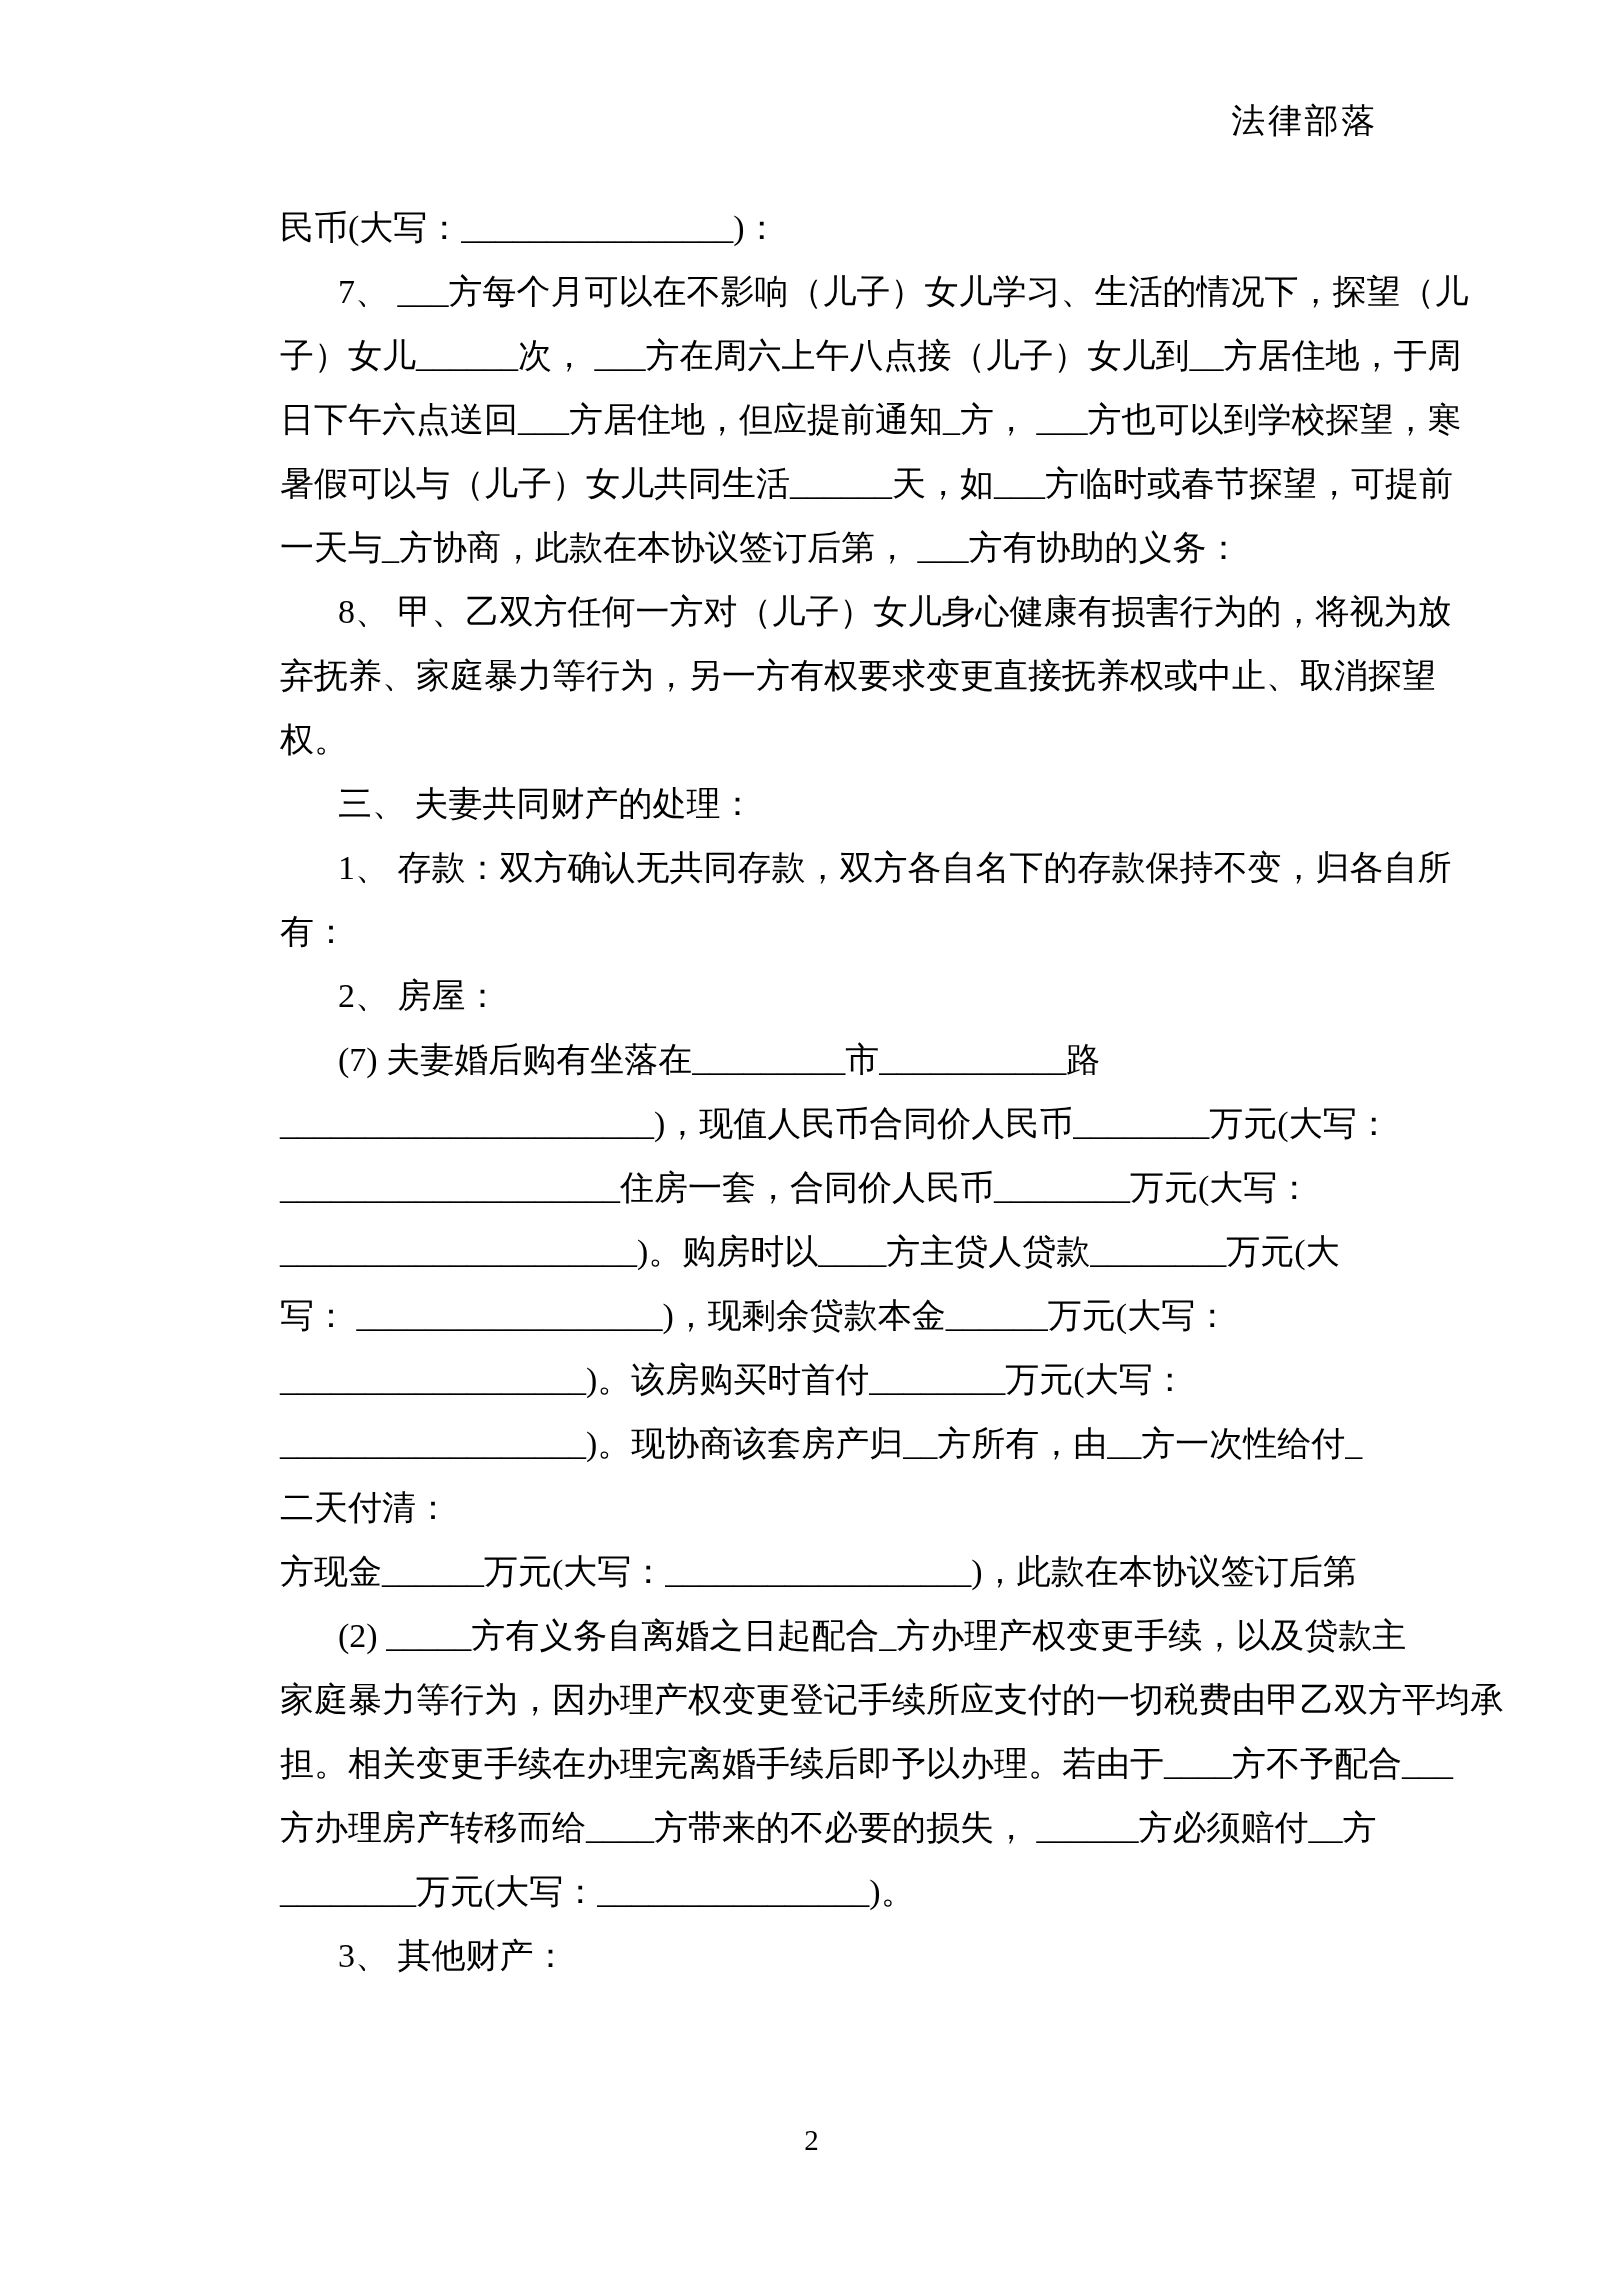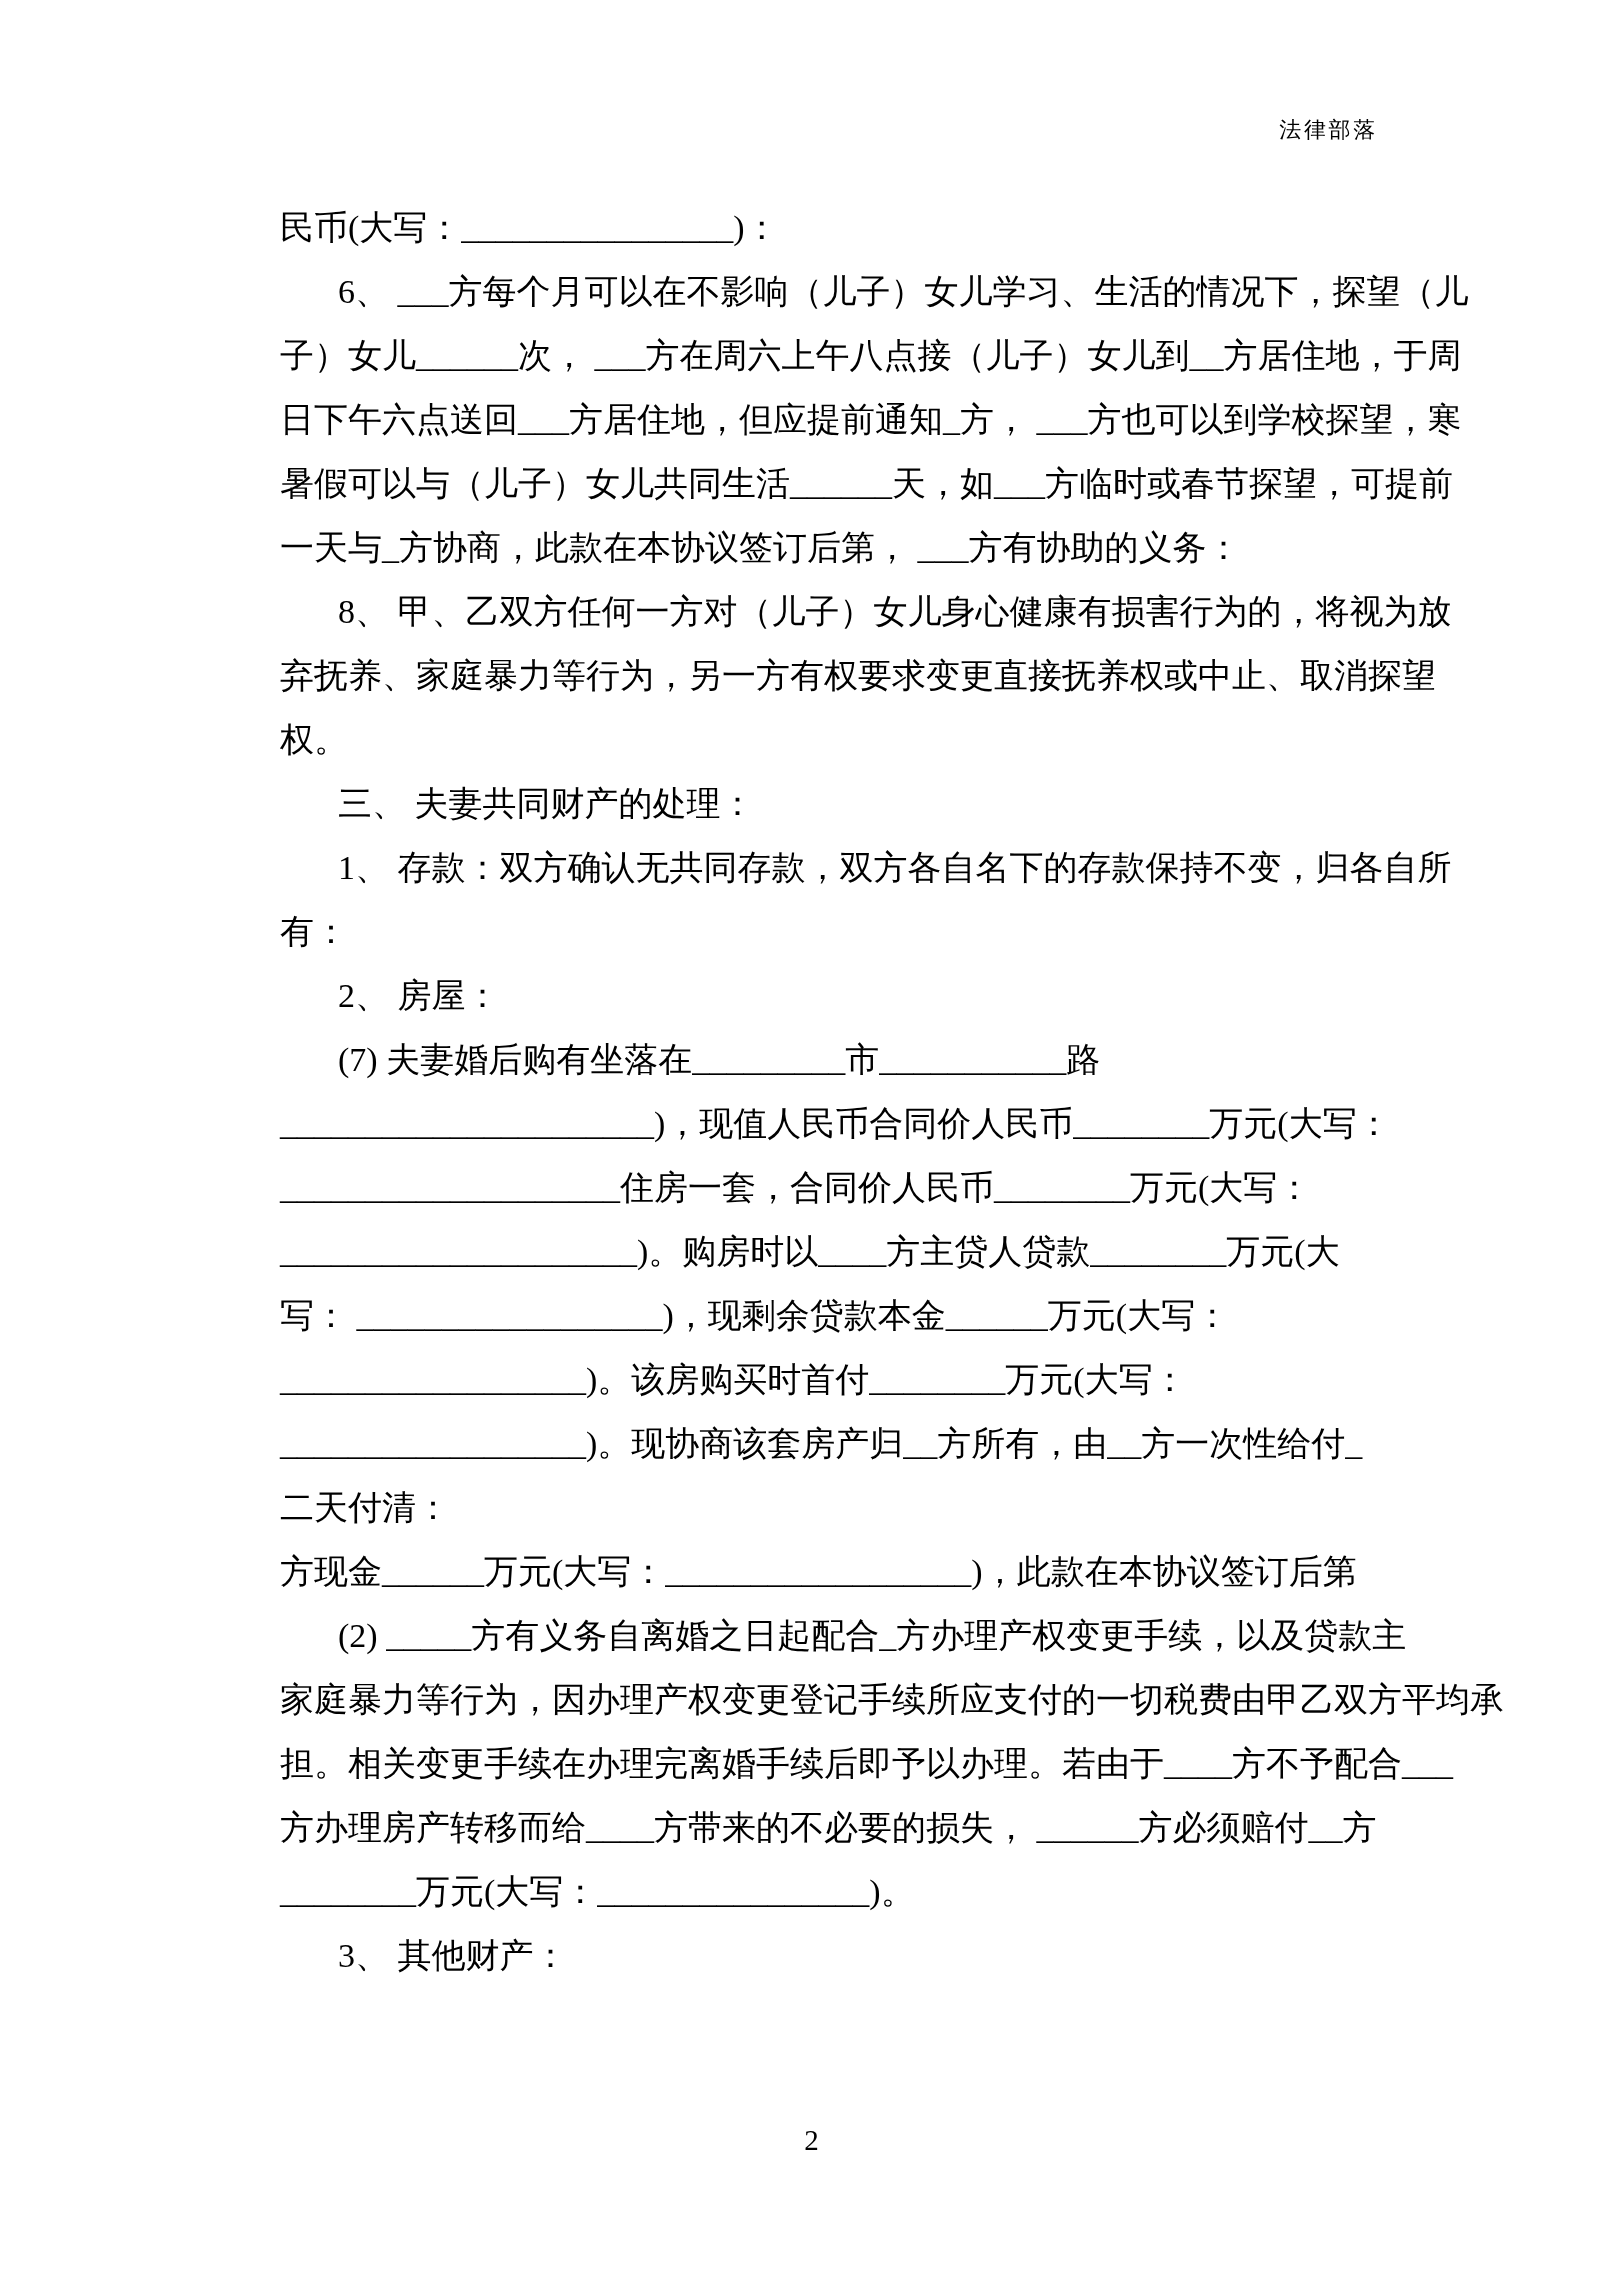--- a/index.html
+++ b/index.html
@@ -11,23 +11,23 @@
     position: relative;
     width: 1623px;
     height: 2294px;
     background: #ffffff;
     color: #000000;
     font-family: "Liberation Serif", "DejaVu Serif", serif;
     overflow: hidden;
   }
   .watermark {
     position: absolute;
-    top: 115px;
+    top: 98px;
     right: 245px;
-    font-size: 22px;
+    font-size: 34px;
     letter-spacing: 2.7px;
     white-space: nowrap;
   }
   .doc-body {
     position: absolute;
     top: 196px;
     left: 252px;
     width: 1223px;
     font-size: 34px;
     line-height: 64px;
@@ -51,21 +51,21 @@
 </style>
 </head>
 <body>
 
 <div class="page">
 
   <div class="watermark">法律部落</div>
 
   <div class="doc-body">
     <div class="line">民币(大写：________________)：</div>
-    <div class="line indent">6、  ___方每个月可以在不影响（儿子）女儿学习、生活的情况下，探望（儿</div>
+    <div class="line indent">7、  ___方每个月可以在不影响（儿子）女儿学习、生活的情况下，探望（儿</div>
     <div class="line">子）女儿______次， ___方在周六上午八点接（儿子）女儿到__方居住地，于周</div>
     <div class="line">日下午六点送回___方居住地，但应提前通知_方， ___方也可以到学校探望，寒</div>
     <div class="line">暑假可以与（儿子）女儿共同生活______天，如___方临时或春节探望，可提前</div>
     <div class="line">一天与_方协商，此款在本协议签订后第， ___方有协助的义务：</div>
     <div class="line indent">8、 甲、乙双方任何一方对（儿子）女儿身心健康有损害行为的，将视为放</div>
     <div class="line">弃抚养、家庭暴力等行为，另一方有权要求变更直接抚养权或中止、取消探望</div>
     <div class="line">权。</div>
     <div class="line indent">三、  夫妻共同财产的处理：</div>
     <div class="line indent">1、  存款：双方确认无共同存款，双方各自名下的存款保持不变，归各自所</div>
     <div class="line">有：</div>

